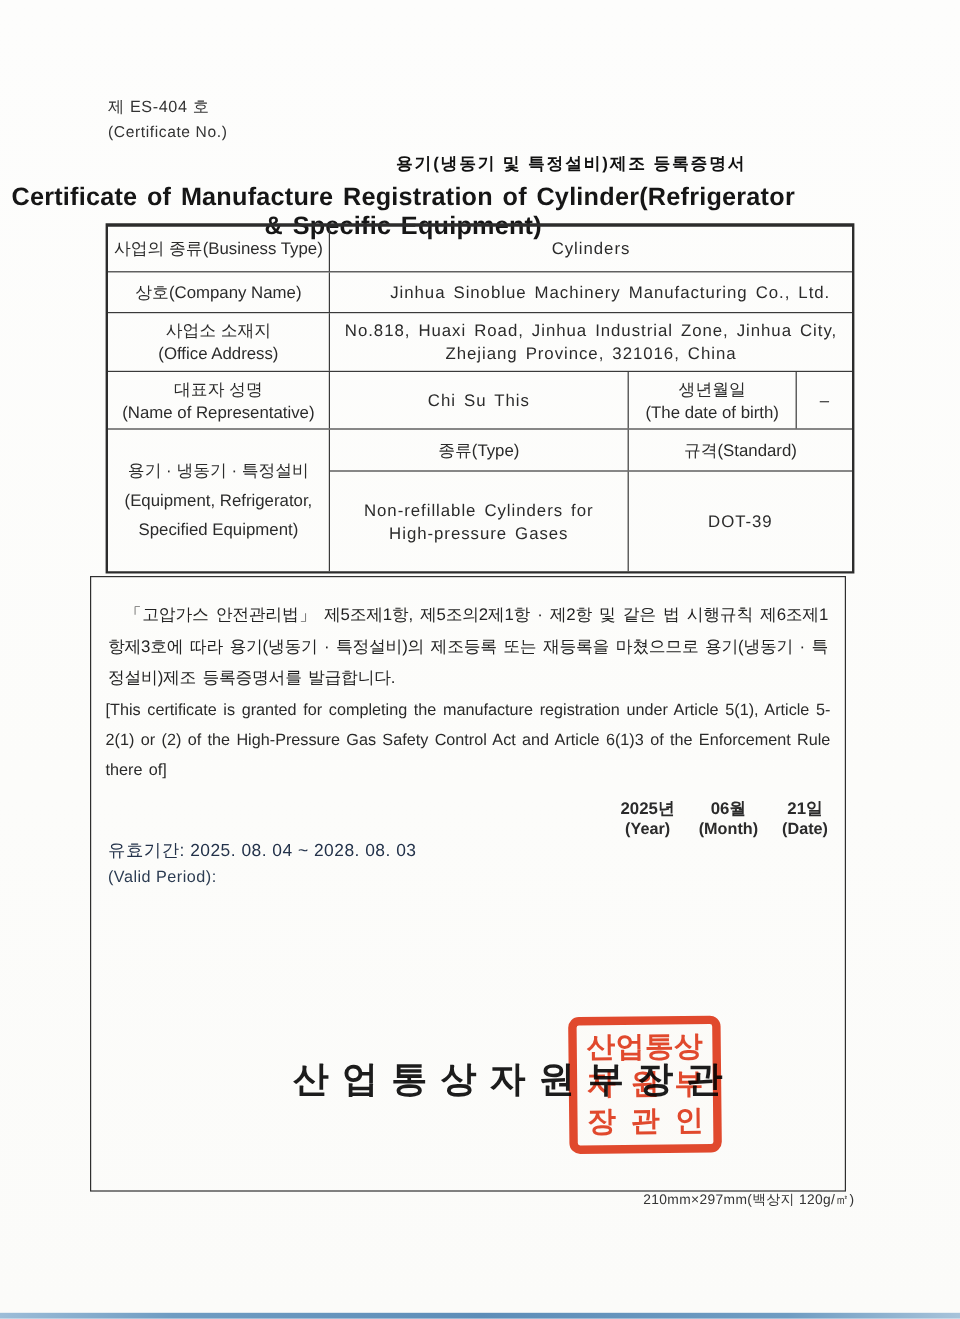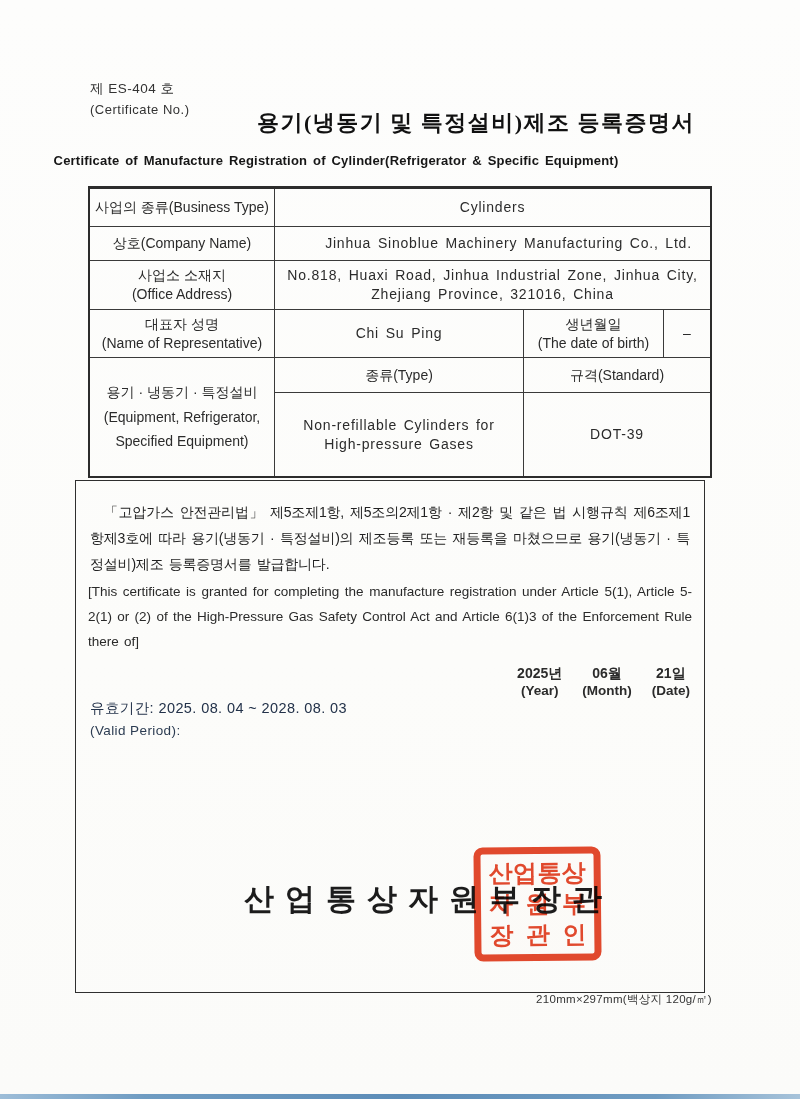--- a/index.html
+++ b/index.html
@@ -11,24 +11,24 @@
     position:relative;
     overflow:hidden;
   }
   .page { position:absolute; inset:0; background:linear-gradient(180deg,#fdfdfc 0%,#fcfcfa 60%,#fbfbf9 100%); }
 
   
   .cert-no { position:absolute; left:90px; top:80px; font-size:13.5px; color:#333; letter-spacing:0.5px; }
   .cert-no .l2 { margin-top:4px; font-size:13px; }
 
   
-  .title-ko { position:absolute; left:0; top:108px; width:800px; text-align:center; padding-left:152px;
-    font-size:22px; font-weight:bold; color:#111; letter-spacing:1.5px;font-family:Liberation Serif, serif; }
+  .title-ko { position:absolute; left:0; top:128px; width:800px; text-align:center; padding-left:152px;
+    font-size:14px; font-weight:bold; color:#111; letter-spacing:1.5px; }
   .title-en { position:absolute; left:0; top:153px; width:672px; text-align:center;
-    font-size:13px; font-weight:bold; color:#161616; letter-spacing:0.2px; word-spacing:2px; }
+    font-size:21px; font-weight:bold; color:#161616; letter-spacing:0.2px; word-spacing:2px; }
 
   
   .tbl { position:absolute; left:88px; top:186px; width:624px; height:292px;
     border:2px solid #2c2c2c; border-top-width:3px; display:flex; flex-direction:column;
     font-size:14px; color:#2b2b2b; }
   .trow { display:flex; border-bottom:1.5px solid #3a3a3a; }
   .trow:last-child { border-bottom:none; }
   .cell { display:flex; flex-direction:column; justify-content:center; align-items:center;
     text-align:center; border-right:1.5px solid #3a3a3a; padding:2px 4px; line-height:1.35; }
   .cell:last-child { border-right:none; }
@@ -103,21 +103,21 @@
       <div class="cell colD val">
         <span>No.818, Huaxi Road, Jinhua Industrial Zone, Jinhua City,</span>
         <span>Zhejiang Province, 321016, China</span>
       </div>
     </div>
     <div class="trow r4">
       <div class="cell colA">
         <span>대표자 성명</span>
         <span>(Name of Representative)</span>
       </div>
-      <div class="cell colB val">Chi Su Ping</div>
+      <div class="cell colB val">Chi Su This</div>
       <div class="cell colC">
         <span>생년월일</span>
         <span>(The date of birth)</span>
       </div>
       <div class="cell colD">–</div>
     </div>
     <div class="trow r5">
       <div class="cell colA lh18">
         <span>용기 · 냉동기 · 특정설비</span>
         <span>(Equipment, Refrigerator,</span>

